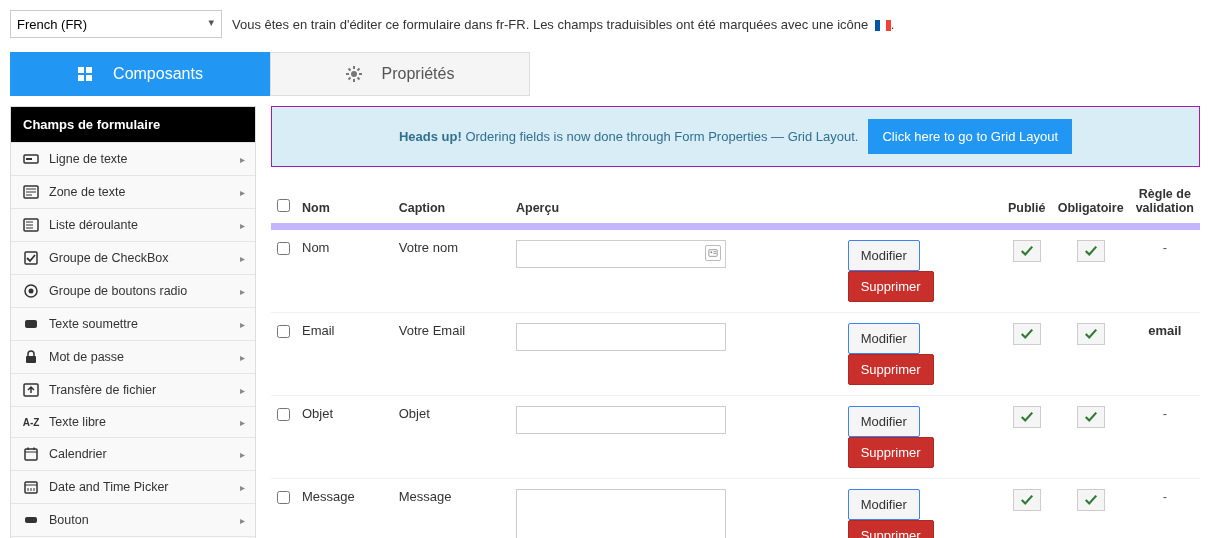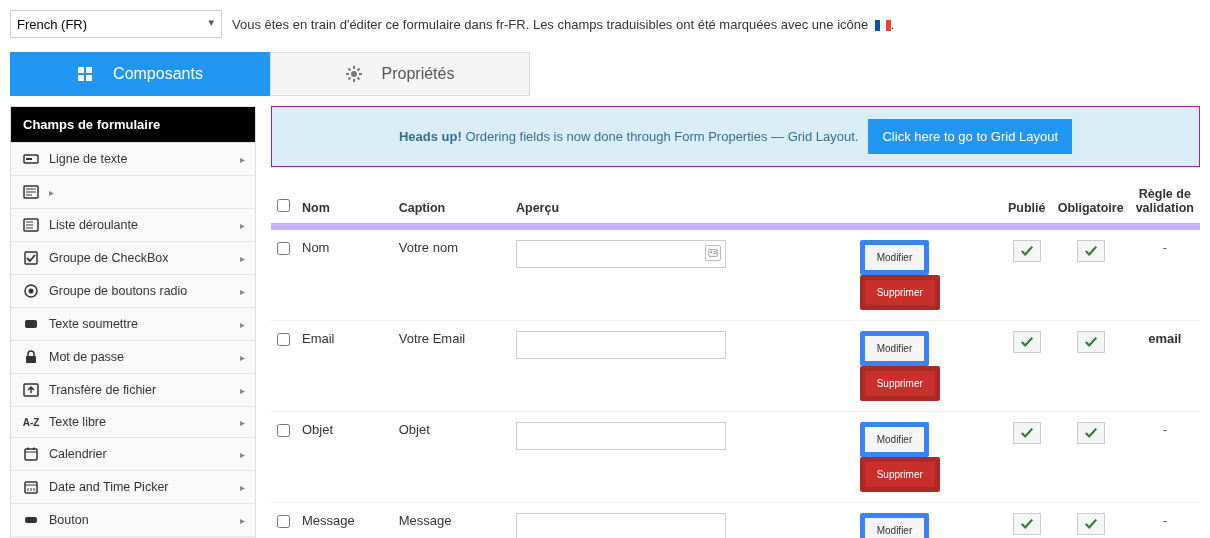--- a/index.html
+++ b/index.html
@@ -33,21 +33,21 @@
 .alert-btn { background: #2196f3; color: #fff; border: none; padding: 10px 14px; font-size: 13px; cursor: pointer; margin-left: 4px; }
 
 table.fields { width: 100%; border-collapse: collapse; }
 table.fields th { text-align: left; font-weight: bold; font-size: 12.5px; padding: 8px 6px; border-bottom: 7px solid #c4b5fd; color: #333; vertical-align: bottom; }
 table.fields th.center { text-align: center; }
 table.fields td { padding: 10px 6px; border-bottom: 1px solid #f0f0f0; vertical-align: top; font-size: 13px; }
 table.fields td.center { text-align: center; }
 .row-check { margin-top: 2px; }
 .preview-input { width: 210px; height: 28px; border: 1px solid #ccc; padding: 3px 6px; font-size: 13px; }
 .preview-textarea { width: 210px; height: 80px; border: 1px solid #ccc; padding: 3px 6px; font-size: 13px; resize: both; }
-.btn { display: inline-block; padding: 7px 12px; font-size: 10px; border: 5px solid #3b82f6; background: #f5f5f5; color: #333; cursor: pointer; border-radius: 2px; margin-left: 12px; }
+.btn { display: inline-block; padding: 7px 12px; font-size: 13px; border: 1px solid #3b82f6; background: #f5f5f5; color: #333; cursor: pointer; border-radius: 2px; }
 .btn-danger { background: #c9302c; border-color: #ac2925; color: #fff; }
 .chk-box { width: 28px; height: 22px; border: 1px solid #ccc; background: #f5f5f5; display: inline-flex; align-items: center; justify-content: center; color: #2e7d32; cursor: pointer; }
 .dash { color: #555; }
 .th-checkbox { width: 20px; }
 .col-actions { width: 160px; }
 .col-flag { width: 50px; }
 .col-rule { width: 70px; }
 .input-wrap { position: relative; display: inline-block; }
 .contact-badge { position: absolute; right: 5px; top: 5px; width: 16px; height: 16px; border: 1px solid #bbb; border-radius: 2px; display: flex; align-items: center; justify-content: center; }
 .contact-badge svg { width: 10px; height: 10px; }
@@ -106,20 +106,21 @@
         </div>
         <div class="sidebar-item">
           <span class="si-icon">
             <svg viewBox="0 0 16 16" width="16" height="16">
               <rect x="1" y="2" width="14" height="12" rx="1" fill="none" stroke="#333" stroke-width="1.5"></rect>
               <line x1="3" y1="5" x2="13" y2="5" stroke="#333"></line>
               <line x1="3" y1="8" x2="13" y2="8" stroke="#333"></line>
               <line x1="3" y1="11" x2="9" y2="11" stroke="#333"></line>
             </svg>
           </span>
+          <span class="si-label">Zone de texte</span>
           <span class="si-caret">▸</span>
         </div>
         <div class="sidebar-item">
           <span class="si-icon">
             <svg viewBox="0 0 16 16" width="16" height="16">
               <rect x="1" y="2" width="14" height="12" rx="1" fill="none" stroke="#333" stroke-width="1.5"></rect>
               <line x1="3" y1="5" x2="10" y2="5" stroke="#333"></line>
               <line x1="3" y1="8" x2="10" y2="8" stroke="#333"></line>
               <line x1="3" y1="11" x2="10" y2="11" stroke="#333"></line>
             </svg>

